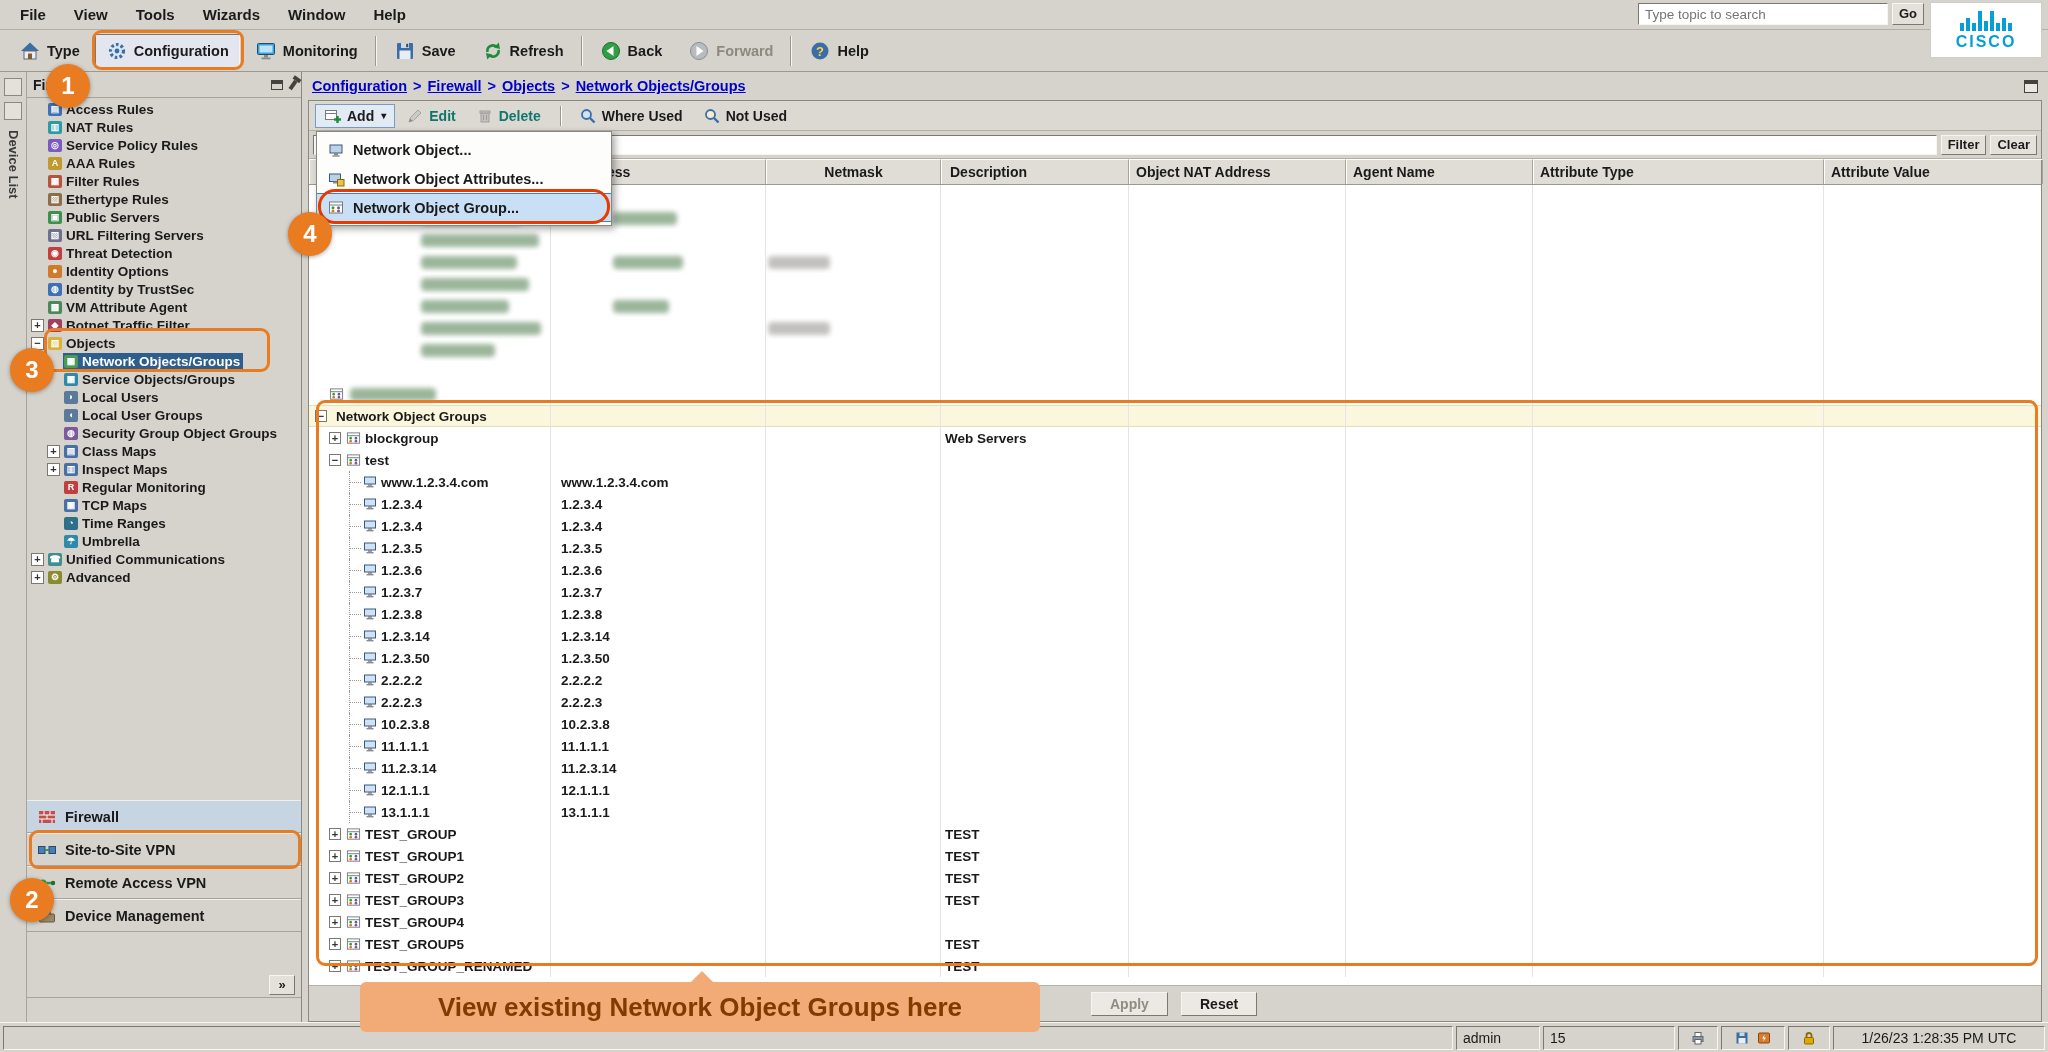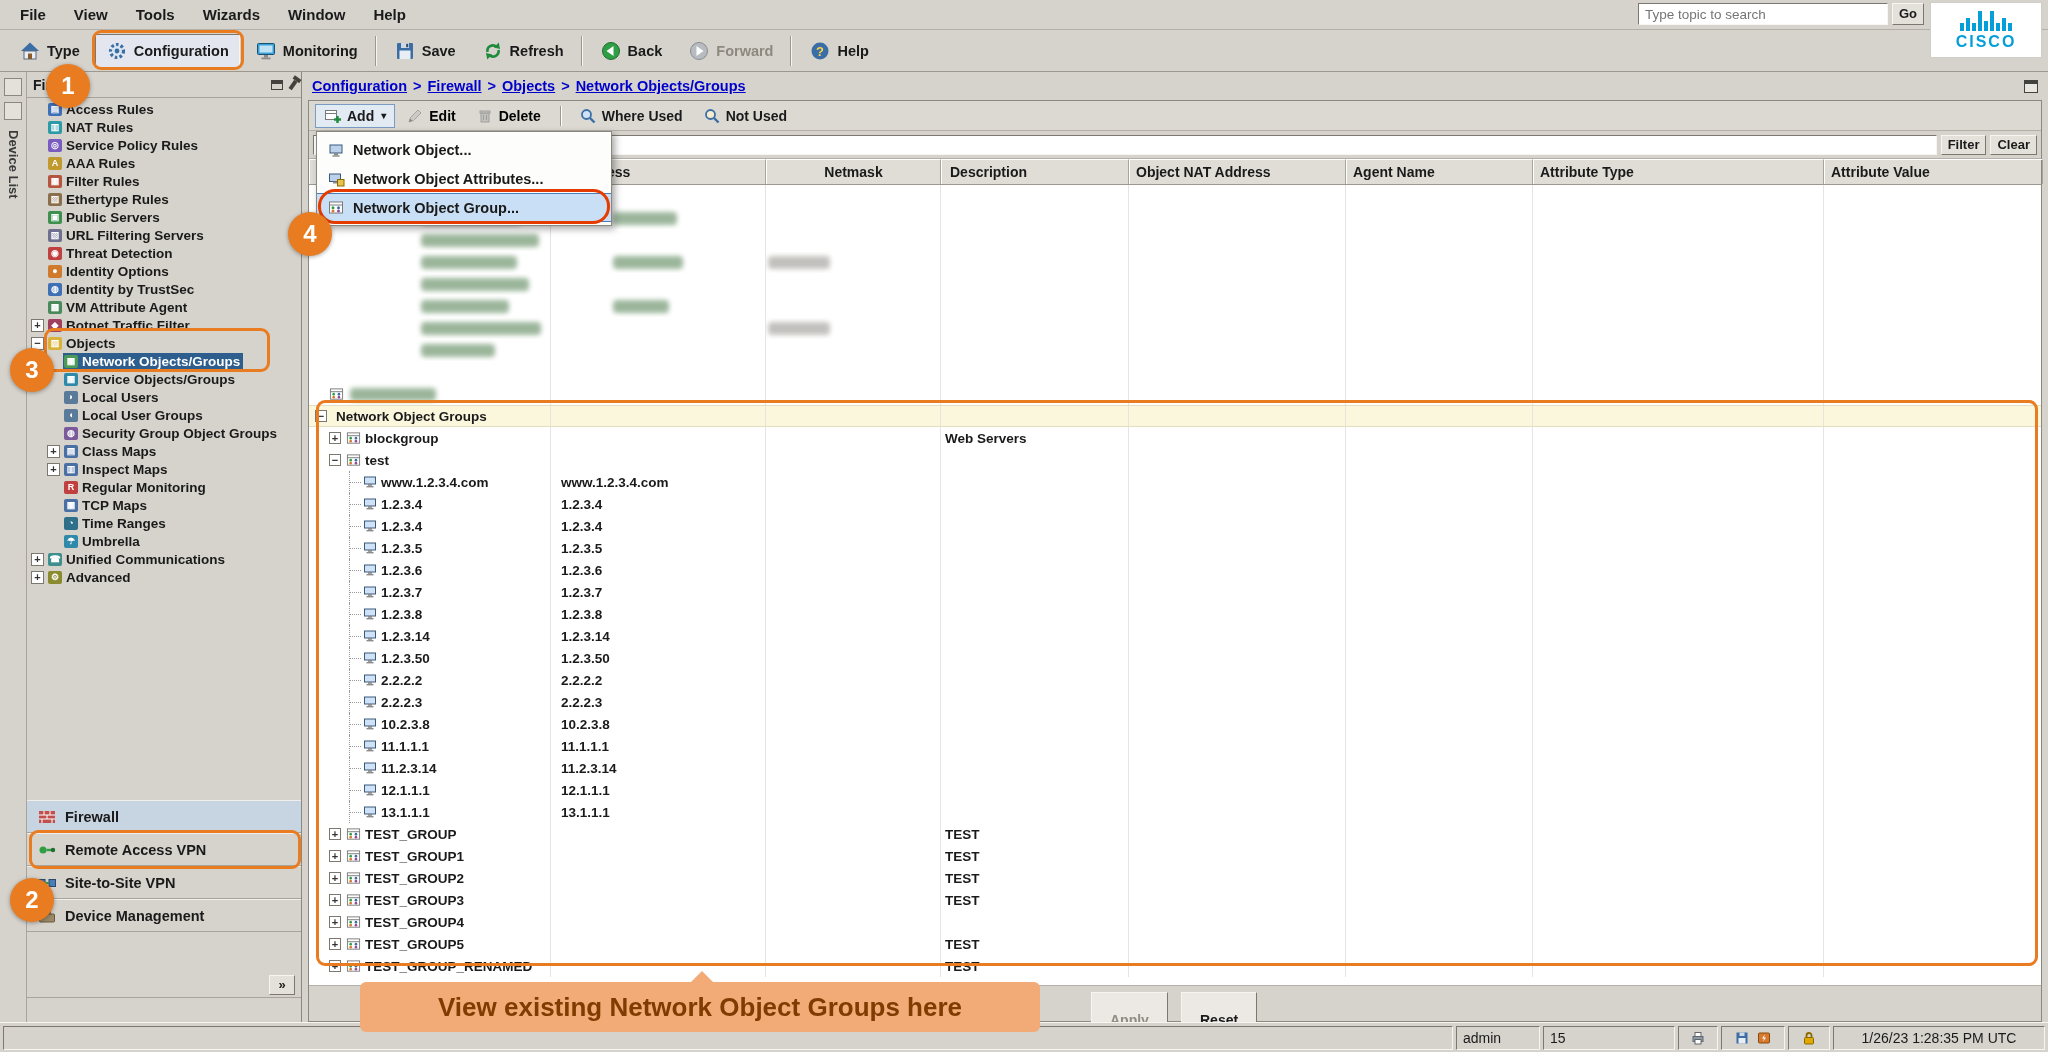--- a/index.html
+++ b/index.html
@@ -90,21 +90,21 @@
   .panel-max { margin-left:auto; width:14px; height:13px; border:1px solid #44423e; position:relative; background:#e9e7e2;}
   .panel-max::after{content:'';position:absolute;left:0;top:0;width:100%;height:3px;background:#44423e;}
 
   .content { position:absolute; left:6px; top:28px; width:1734px; height:922px; background:#fff;
              border:1px solid #8c887f; display:flex; flex-direction:column; }
   .obj-toolbar { height:30px; background:#dcd9d3; border-bottom:1px solid #b4b0a8;
                  display:flex; align-items:center; padding-left:6px; }
   .ot-btn { display:flex; align-items:center; gap:5px; height:24px; padding:0 8px; margin-right:2px;
             font-size:14px; font-weight:bold; border:1px solid transparent; }
   .ot-btn.active { border:1px solid #7a9cc4; background:#e2eaf4; }
-  .ot-btn.disabled { color:#000000; }
+  .ot-btn.disabled { color:#0f766e; }
   .ot-btn.disabled svg { filter:grayscale(1); opacity:.55; }
   .ot-sep { width:2px; height:20px; margin:0 8px; border-left:1px solid #9c988f; border-right:1px solid #fff; }
   .caret { font-size:10px; margin-left:2px; }
 
   .filter-row { height:28px; background:#d6d3cd; border-bottom:1px solid #b4b0a8;
                 display:flex; align-items:center; padding:0 4px; gap:4px;}
   .filter-input { flex:1; height:20px; background:#fff; border:1px solid #7c7870;
                   border-right-color:#f6f5f2; border-bottom-color:#f6f5f2; font-size:13px; padding:0 4px;}
   .filter-btn { height:20px; padding:0 6px; font-size:13px; font-weight:bold; background:#e4e1db;
                 line-height:18px; }
@@ -120,21 +120,21 @@
   .bexp { width:12px; height:12px; min-width:12px; border:1px solid #7c7870; background:#fff; font-size:11px;
           line-height:10px; text-align:center; color:#333; margin-right:5px; font-weight:bold;}
   .tree-conn { width:14px; min-width:14px; height:100%; border-left:1px dotted #9a9a9a; position:relative; }
   .tree-conn::after { content:''; position:absolute; top:50%; left:0; width:11px; border-top:1px dotted #9a9a9a; }
   .rlabel { margin-left:4px; }
   .blob { display:inline-block; height:13px; border-radius:4px; filter:blur(2.5px); opacity:.85; }
   .blob.green { background:#8aa98a; }
   .blob.gray  { background:#b8b6b2; }
 
   .content-footer { height:36px; background:#d6d3cd; border-top:1px solid #b4b0a8; position:relative; }
-  .foot-btn { position:absolute; top:6px; height:24px; padding:16px 18px; font-size:14px; font-weight:bold;
+  .foot-btn { position:absolute; top:6px; height:24px; padding:0 18px; font-size:14px; font-weight:bold;
               background:#ece9e4; line-height:22px; }
   .foot-btn.disabled { color:#908c83; }
   #apply-btn { left:782px; } #reset-btn { left:872px; }
 
   
   .add-menu { position:absolute; left:316px; top:131px; width:296px; background:#fdfdfc;
               border:1px solid #8a877f; box-shadow:3px 3px 7px rgba(0,0,0,.35); z-index:40; padding:3px 0; }
   .am-item { height:29px; display:flex; align-items:center; gap:8px; padding:0 10px;
              font-size:14.5px; font-weight:bold; }
   .am-item.highlighted { background:var(--mhl); border-top:1px solid #4a7ebb; border-bottom:1px solid #4a7ebb; }
@@ -504,36 +504,36 @@
               <line x1="5" y1="12" x2="5" y2="16"></line>
               <line x1="15" y1="12" x2="15" y2="16"></line>
             </g>
           </svg>
         </span>
         <span class="nav-label">Firewall</span>
       </div>
       <div class="nav-btn">
         <span class="svg-icon" style="display: inline-flex; align-items: center;">
           <svg viewBox="0 0 20 20" width="20" height="20">
+            <rect x="1.5" y="6.5" width="6.5" height="7" fill="#4a7ebb" stroke="#2a4a6b"></rect>
+            <rect x="12" y="6.5" width="6.5" height="7" fill="#4a7ebb" stroke="#2a4a6b"></rect>
+            <line x1="8" y1="10" x2="12" y2="10" stroke="#2f9e44" stroke-width="2"></line>
+          </svg>
+        </span>
+        <span class="nav-label">Site-to-Site VPN</span>
+      </div>
+      <div class="nav-btn">
+        <span class="svg-icon" style="display: inline-flex; align-items: center;">
+          <svg viewBox="0 0 20 20" width="20" height="20">
             <circle cx="6" cy="10" r="3.5" fill="#2f9e44"></circle>
             <rect x="9.5" y="8.8" width="8" height="2.4" fill="#2f9e44"></rect>
             <circle cx="16" cy="10" r="2.2" fill="#1e6f2f"></circle>
           </svg>
         </span>
         <span class="nav-label">Remote Access VPN</span>
-      </div>
-      <div class="nav-btn">
-        <span class="svg-icon" style="display: inline-flex; align-items: center;">
-          <svg viewBox="0 0 20 20" width="20" height="20">
-            <rect x="1.5" y="6.5" width="6.5" height="7" fill="#4a7ebb" stroke="#2a4a6b"></rect>
-            <rect x="12" y="6.5" width="6.5" height="7" fill="#4a7ebb" stroke="#2a4a6b"></rect>
-            <line x1="8" y1="10" x2="12" y2="10" stroke="#2f9e44" stroke-width="2"></line>
-          </svg>
-        </span>
-        <span class="nav-label">Site-to-Site VPN</span>
       </div>
       <div class="nav-btn">
         <span class="svg-icon" style="display: inline-flex; align-items: center;">
           <svg viewBox="0 0 20 20" width="20" height="20">
             <rect x="2.5" y="8" width="15" height="8" rx="1" fill="#9a8a6a" stroke="#6a5a3a"></rect>
             <path d="M7 8 V6 a3 3 0 0 1 6 0 V8" fill="none" stroke="#6a5a3a" stroke-width="1.5"></path>
           </svg>
         </span>
         <span class="nav-label">Device Management</span>
       </div>

